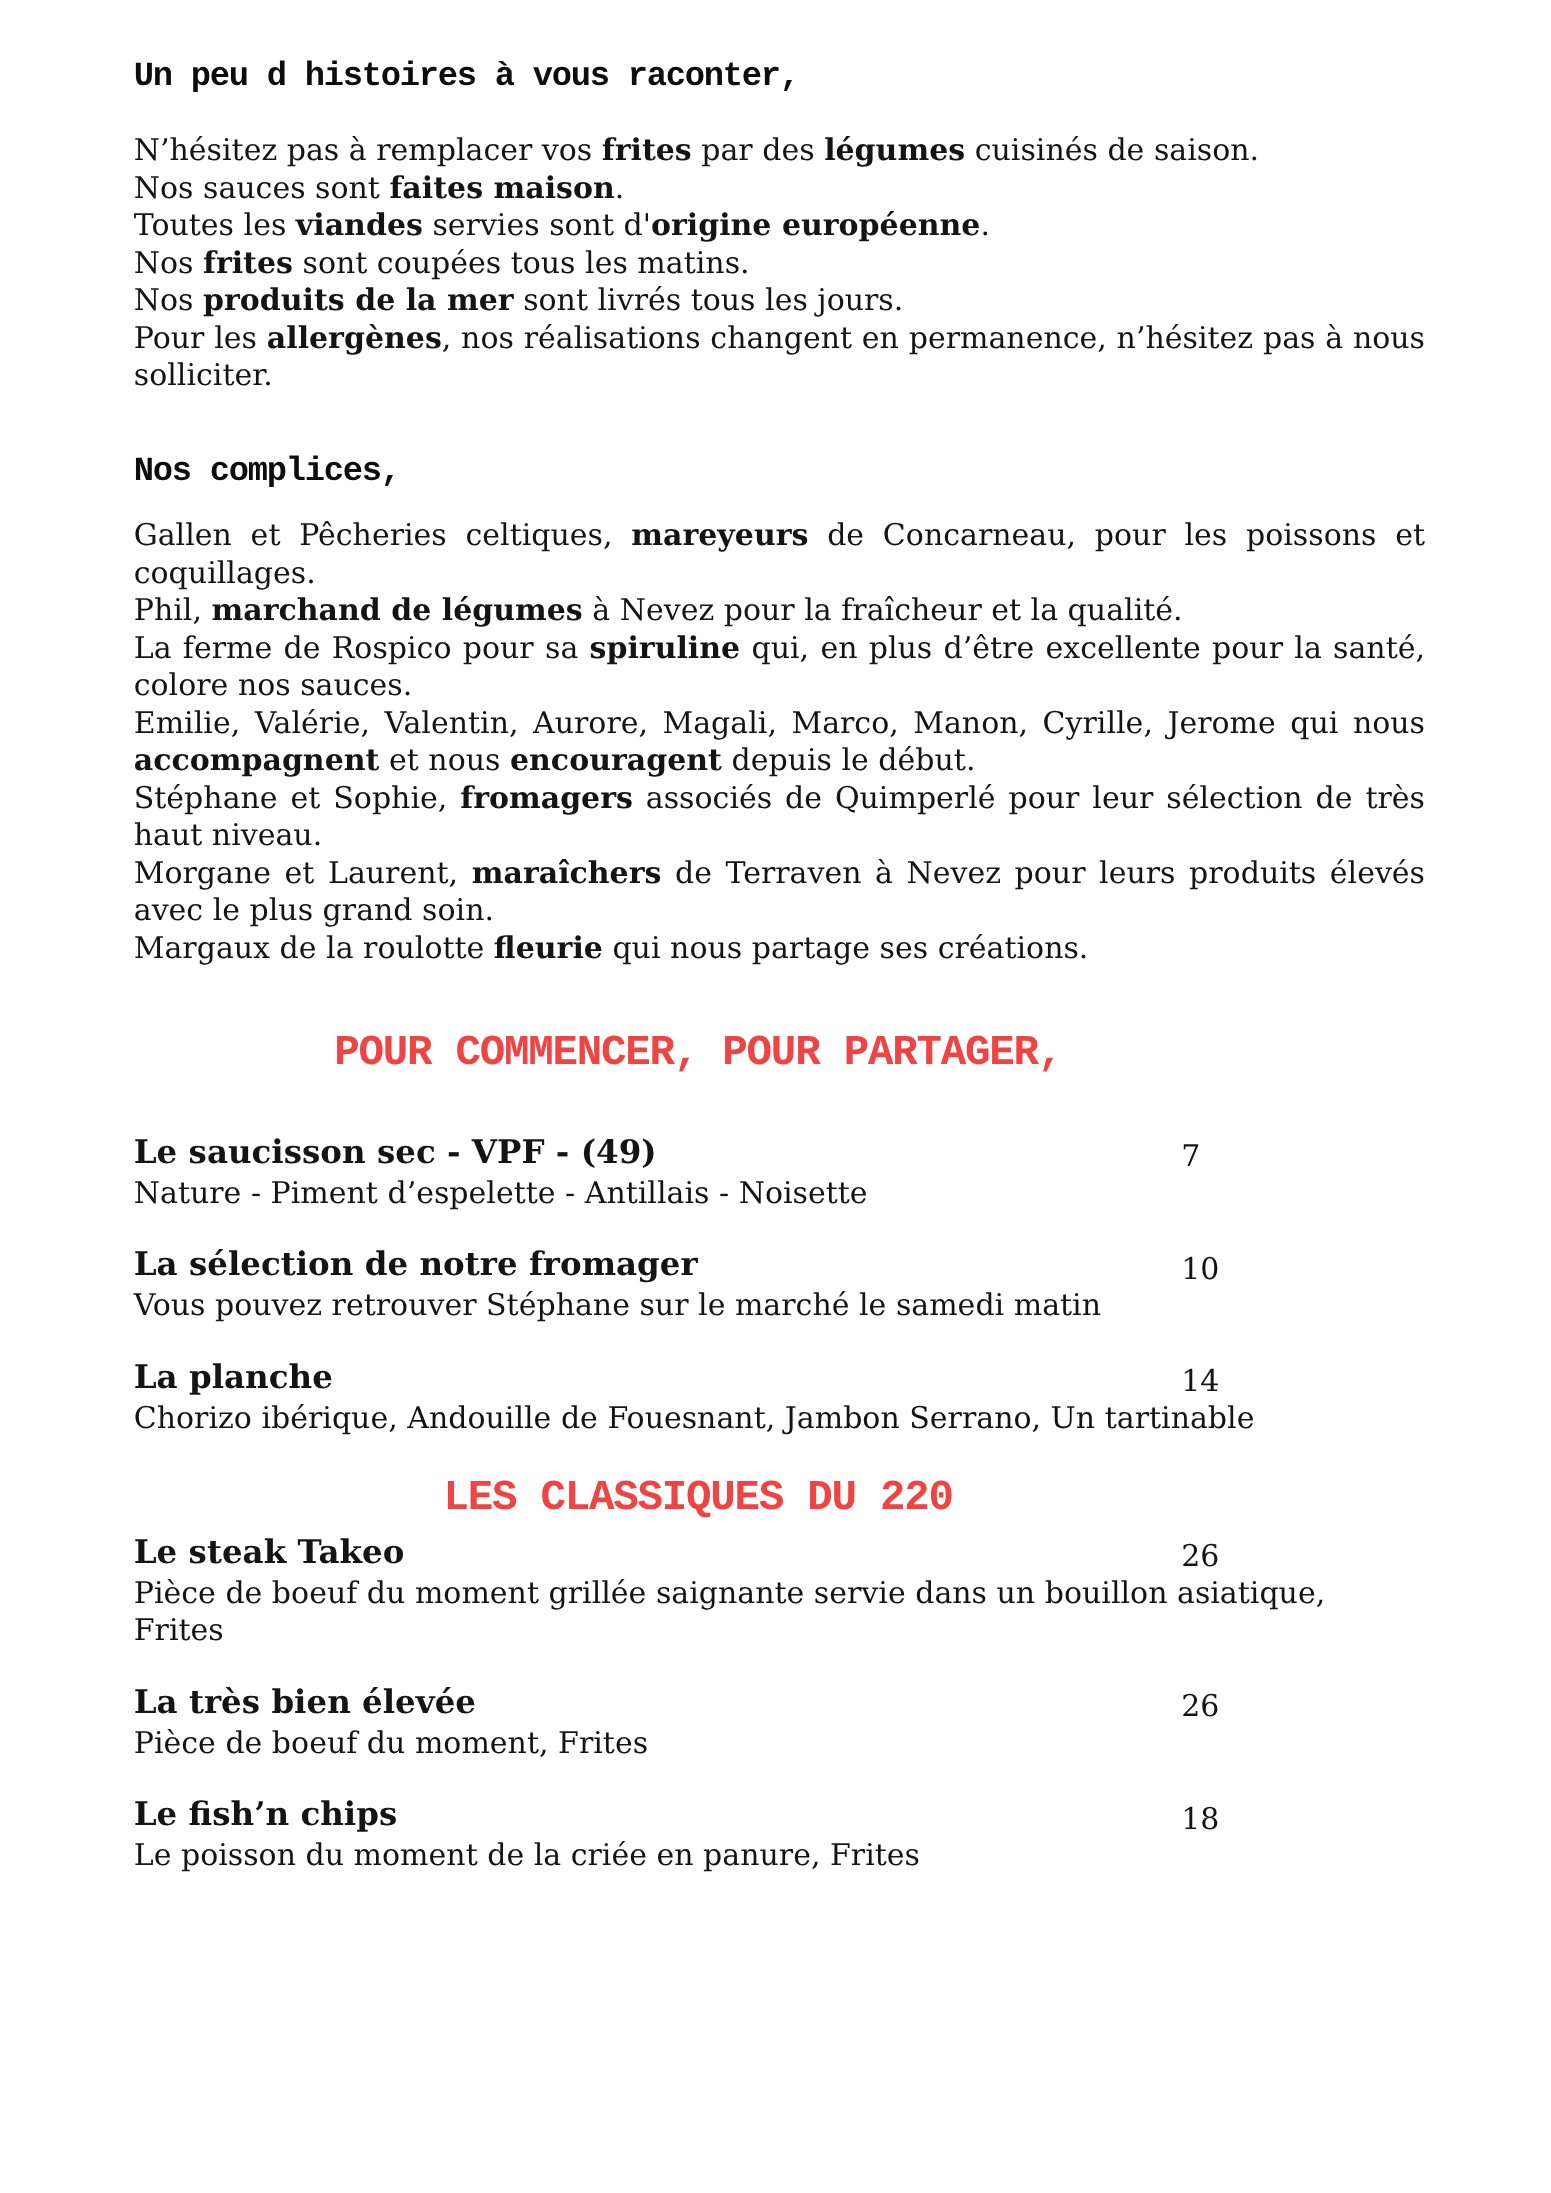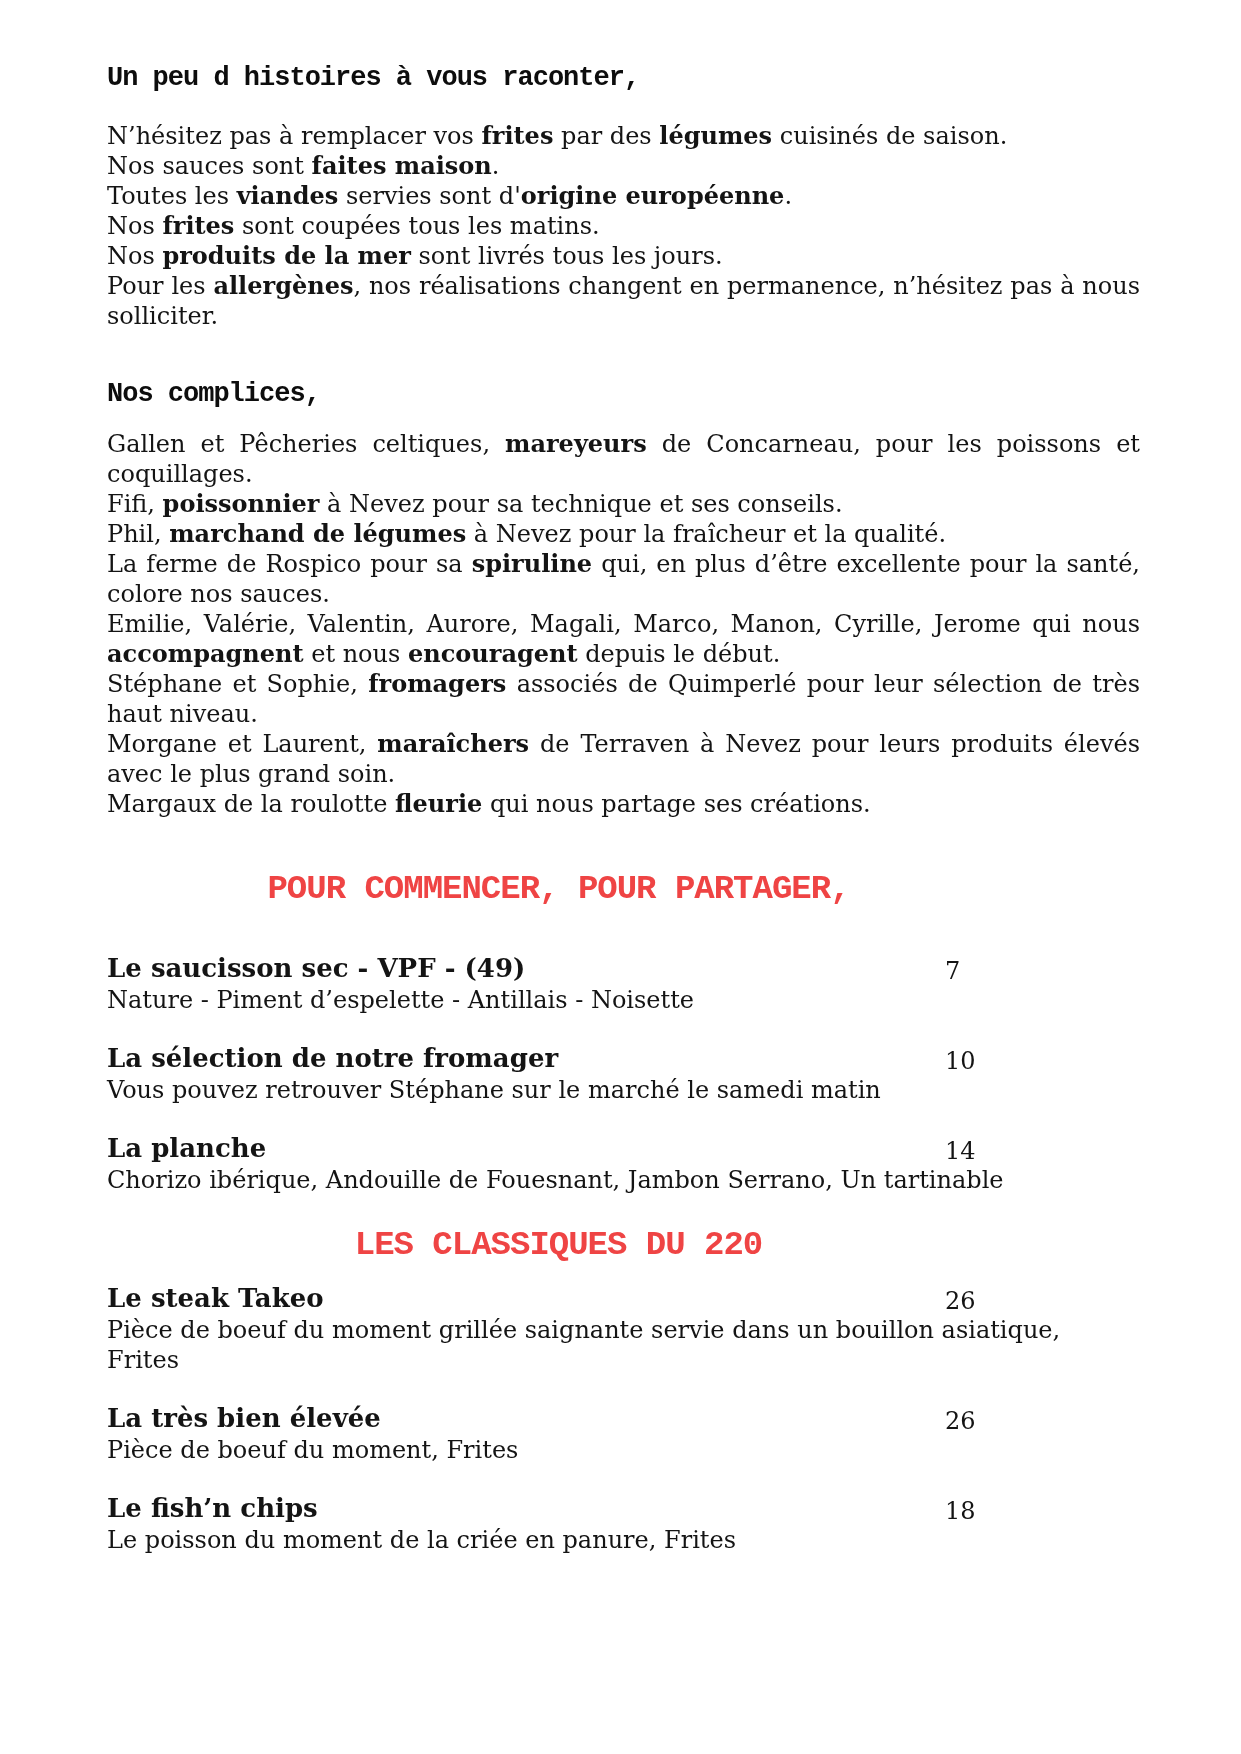--- a/index.html
+++ b/index.html
@@ -6,21 +6,21 @@
   body {
     width: 1241px; height: 1754px;
     background: #ffffff;
     font-family: "DejaVu Serif", serif;
     color: #141414;
     position: relative;
     overflow: hidden;
   }
   .content {
     position: absolute;
-    left: 107px; top: 16px;
+    left: 107px; top: 0;
     width: 1033px;
     padding-top: 45px;
   }
   .tw-heading {
     font-family: "Liberation Mono", monospace;
     font-weight: 700;
     font-size: 27px;
     letter-spacing: -1px;
     line-height: 34px;
     margin: 0;
@@ -40,21 +40,21 @@
   .section-title {
     font-family: "Liberation Mono", monospace;
     font-weight: 700;
     font-size: 34px;
     letter-spacing: -1px;
     line-height: 44px;
     text-align: center;
     margin: 48px 130px 40px 0;
     color: #ef4444;
   }
-  .section-classiques .section-title { margin-top: 28px; margin-bottom: 14px; }
+  .section-classiques .section-title { margin-top: 28px; margin-bottom: 4px; }
   .menu-item { margin-bottom: 26px; }
   .item-head {
     position: relative;
     font-weight: 700;
     font-size: 26px;
     line-height: 34px;
     white-space: nowrap;
   }
   .item-price {
     position: absolute;
@@ -77,21 +77,20 @@
       <div class="line"><span>Nos </span><span class="b">frites</span><span> sont coupées tous les matins.</span></div>
       <div class="line"><span>Nos </span><span class="b">produits de la mer</span><span> sont livrés tous les jours.</span></div>
       <div class="line j"><span>Pour les </span><span class="b">allergènes</span><span>, nos réalisations changent en permanence, n’hésitez pas à nous</span></div>
       <div class="line"><span>solliciter.</span></div>
     </div>
 
   <h2 class="tw-heading complices-heading">Nos complices,</h2>
   <div class="para complices-para">
       <div class="line j"><span>Gallen et Pêcheries celtiques, </span><span class="b">mareyeurs</span><span> de Concarneau, pour les poissons et</span></div>
       <div class="line"><span>coquillages.</span></div>
-      <div class="line"><span>Fifi, </span><span class="b">poissonnier</span><span> à Nevez pour sa technique et ses conseils.</span></div>
       <div class="line"><span>Phil, </span><span class="b">marchand de légumes</span><span> à Nevez pour la fraîcheur et la qualité.</span></div>
       <div class="line j"><span>La ferme de Rospico pour sa </span><span class="b">spiruline</span><span> qui, en plus d’être excellente pour la santé,</span></div>
       <div class="line"><span>colore nos sauces.</span></div>
       <div class="line j"><span>Emilie, Valérie, Valentin, Aurore, Magali, Marco, Manon, Cyrille, Jerome qui nous</span></div>
       <div class="line"><span class="b">accompagnent</span><span> et nous </span><span class="b">encouragent</span><span> depuis le début.</span></div>
       <div class="line j"><span>Stéphane et Sophie, </span><span class="b">fromagers</span><span> associés de Quimperlé pour leur sélection de très</span></div>
       <div class="line"><span>haut niveau.</span></div>
       <div class="line j"><span>Morgane et Laurent, </span><span class="b">maraîchers</span><span> de Terraven à Nevez pour leurs produits élevés</span></div>
       <div class="line"><span>avec le plus grand soin.</span></div>
       <div class="line"><span>Margaux de la roulotte </span><span class="b">fleurie</span><span> qui nous partage ses créations.</span></div>

